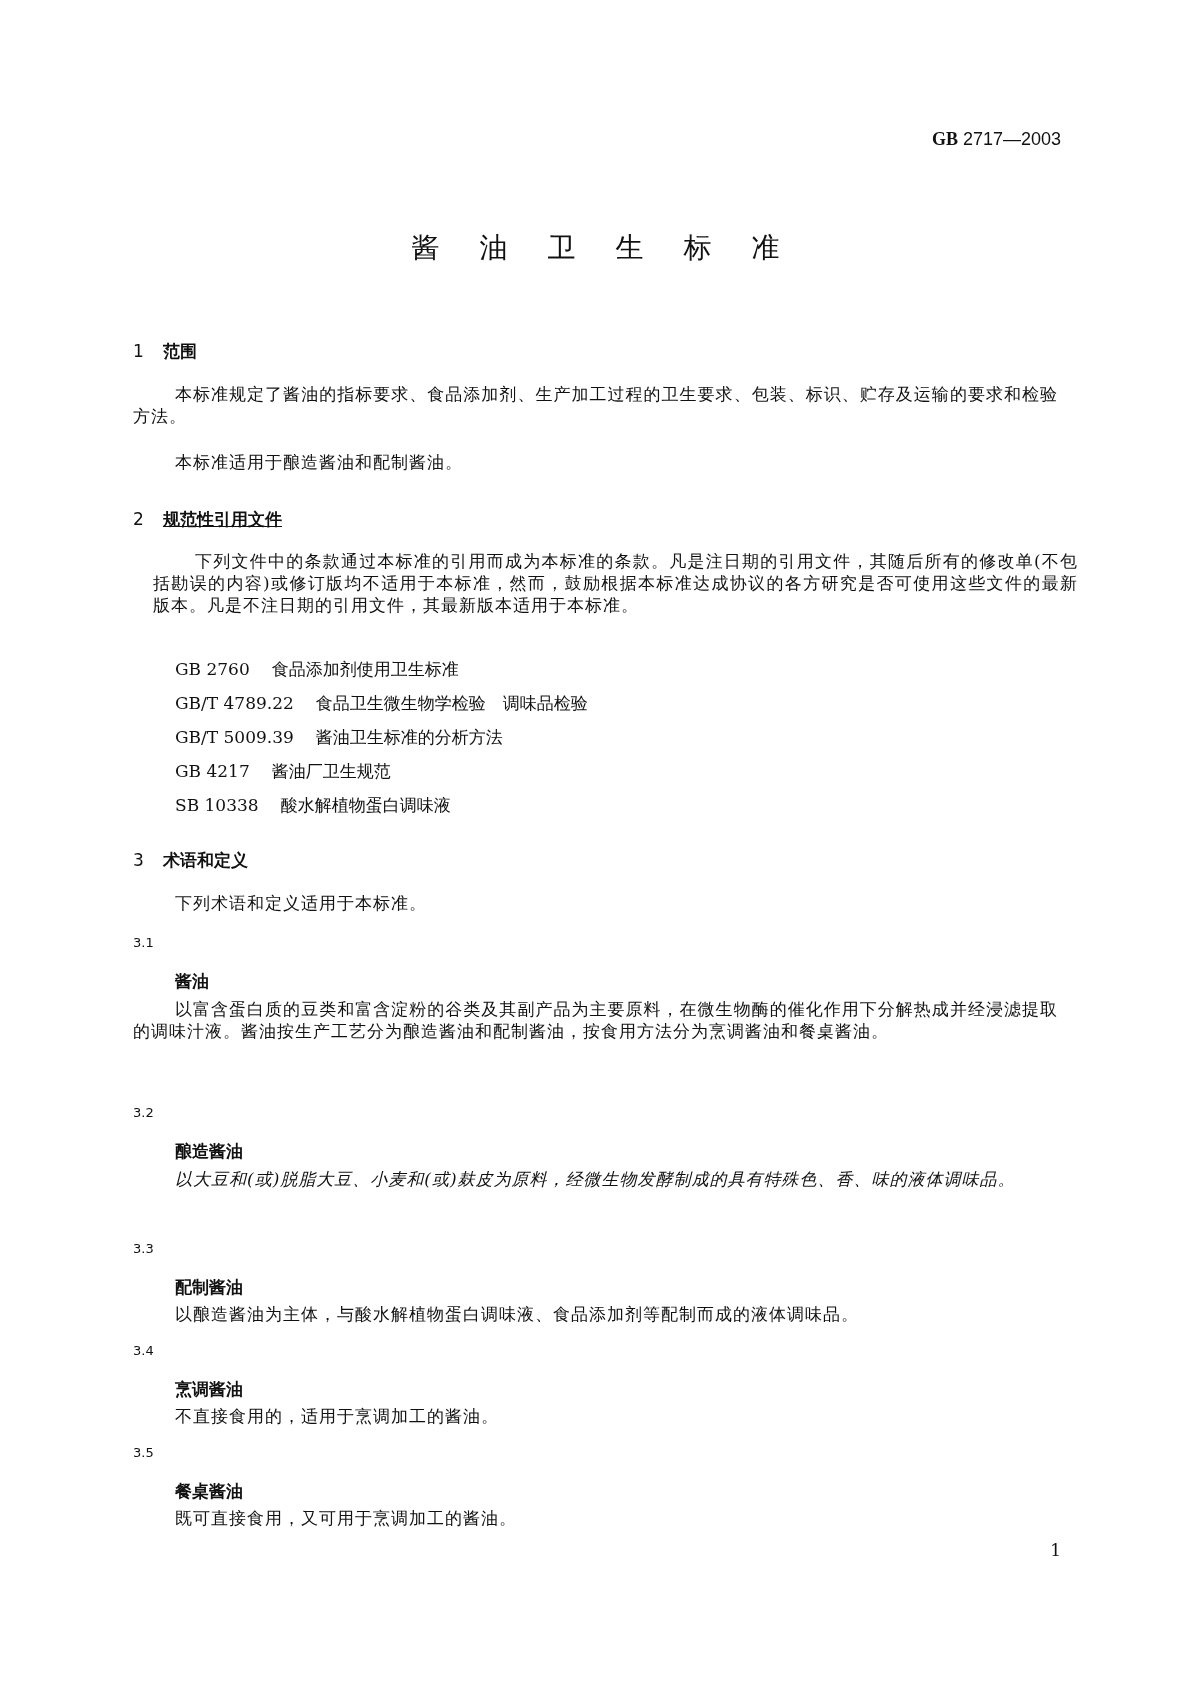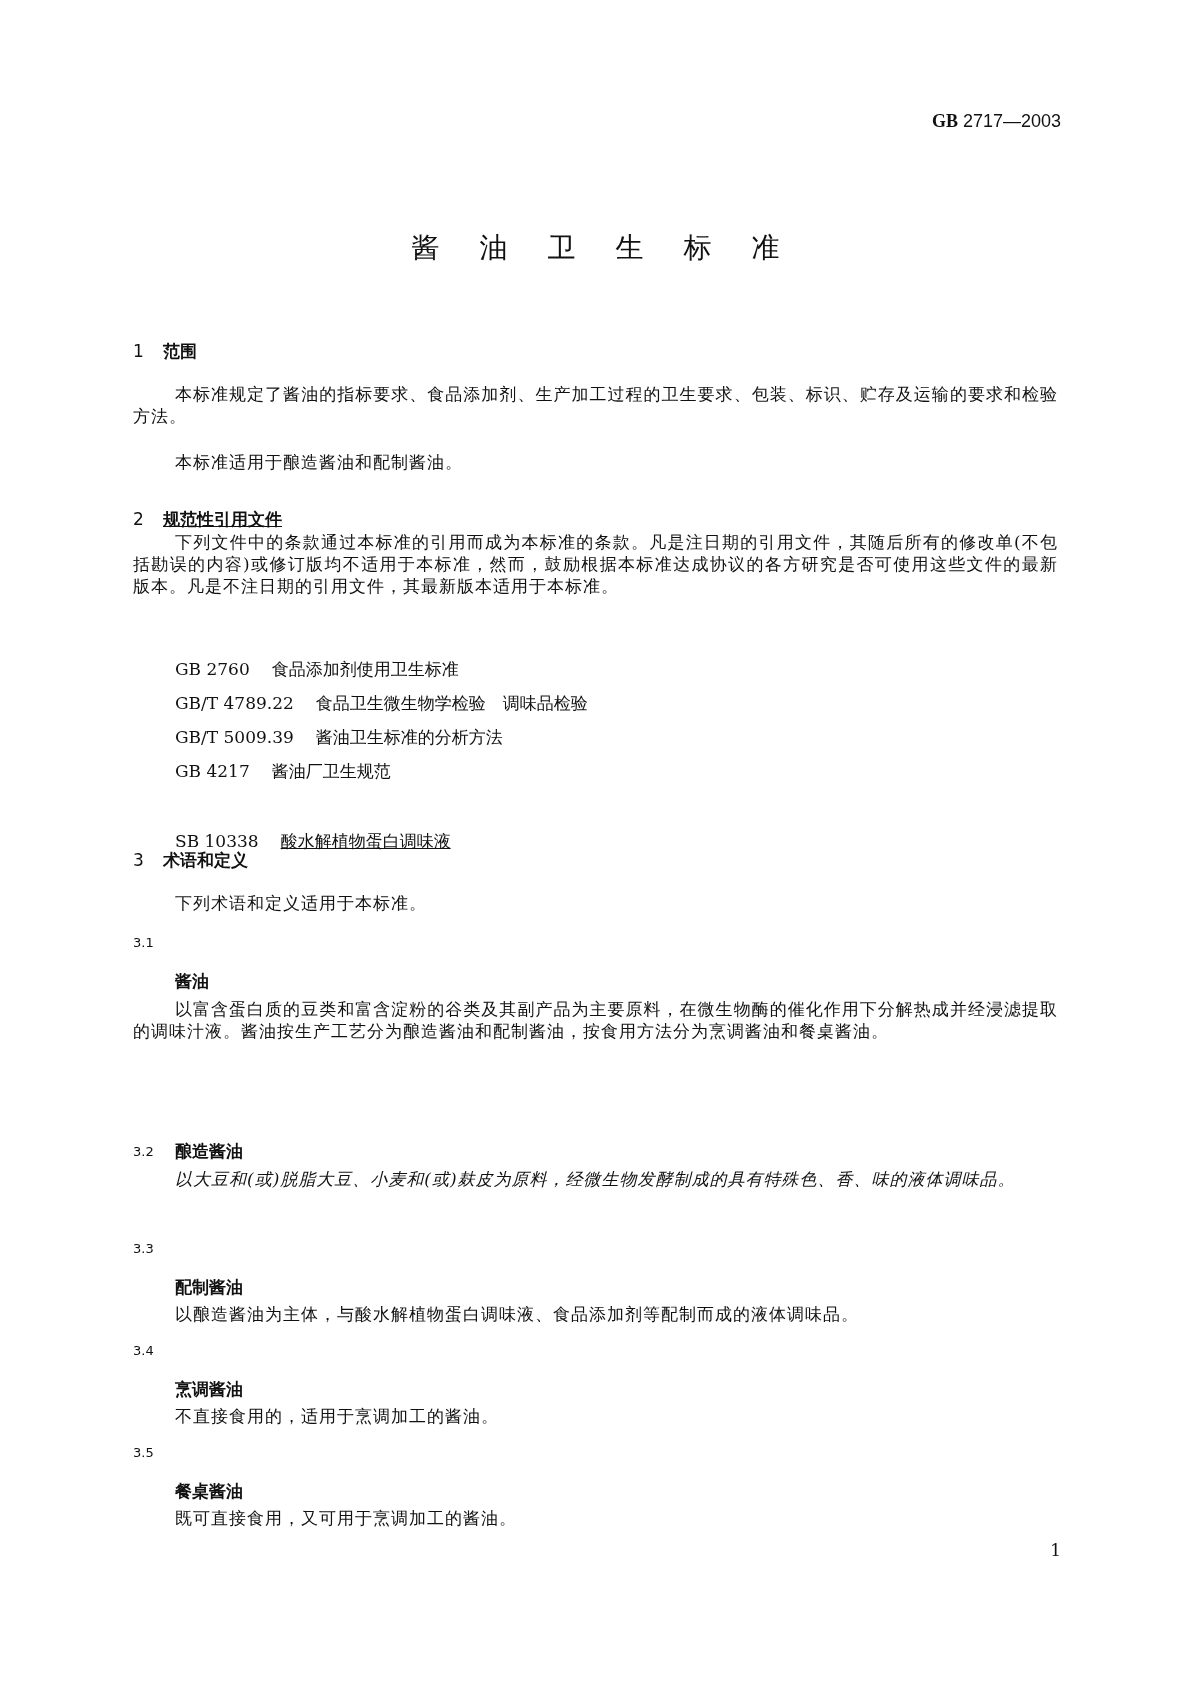--- a/index.html
+++ b/index.html
@@ -1,19 +1,19 @@
 <!DOCTYPE html>
 <html><head>
 <meta charset="utf-8">
 <style>
   html, body { margin: 0; padding: 0; background: #ffffff; }
   body { width: 1191px; height: 1684px; position: relative; overflow: hidden;
          font-family: "DejaVu Serif", "Liberation Serif", serif; color: #111; }
   .abs { position: absolute; white-space: nowrap; }
-  .doc-number { right: 130px; top: 111px; font-size: 18px; font-family: "Liberation Sans", sans-serif; }
+  .doc-number { right: 130px; top: 129px; font-size: 18px; font-family: "Liberation Sans", sans-serif; }
   .doc-number b { font-family: "Liberation Serif", serif; font-weight: bold; }
   .title { left: 0; width: 1191px; top: 229px; text-align: center; font-size: 28px;
            font-family: "DejaVu Sans", sans-serif; letter-spacing: 40px; padding-left: 40px; box-sizing: border-box; }
   .h1 { left: 133px; font-size: 17px; font-family: "DejaVu Sans", sans-serif; font-weight: bold; }
   .h1 .num { display: inline-block; width: 30px; font-weight: normal; }
   .para { position: absolute; left: 133px; width: 925px; font-size: 17px; line-height: 22px;
           text-indent: 42px; text-align: justify; text-align-last: left; letter-spacing: 1px; }
   .ref { left: 175px; font-size: 17px; }
   .ref .code { display: inline-block; margin-right: 22px; }
   .num-line { left: 133px; font-size: 13px; font-family: "DejaVu Sans", sans-serif; }
@@ -25,36 +25,36 @@
 
 <div class="abs doc-number"><b>GB</b> <span>2717—2003</span></div>
 
 <div class="abs title">酱油卫生标准</div>
 
 <div class="abs h1" style="top:340px;"><span class="num">1</span><span>范围</span></div>
 <div class="para" style="top:383px;">本标准规定了酱油的指标要求、食品添加剂、生产加工过程的卫生要求、包装、标识、贮存及运输的要求和检验方法。</div>
 <div class="para" style="top:451px;">本标准适用于酿造酱油和配制酱油。</div>
 
 <div class="abs h1" style="top:508px;text-decoration:underline;"><span class="num">2</span><span>规范性引用文件</span></div>
-<div class="para" style="top:531px;">下列文件中的条款通过本标准的引用而成为本标准的条款。凡是注日期的引用文件，其随后所有的修改单(不包括勘误的内容)或修订版均不适用于本标准，然而，鼓励根据本标准达成协议的各方研究是否可使用这些文件的最新版本。凡是不注日期的引用文件，其最新版本适用于本标准。</div>
+<div class="para" style="top:550px;margin-left:20px;">下列文件中的条款通过本标准的引用而成为本标准的条款。凡是注日期的引用文件，其随后所有的修改单(不包括勘误的内容)或修订版均不适用于本标准，然而，鼓励根据本标准达成协议的各方研究是否可使用这些文件的最新版本。凡是不注日期的引用文件，其最新版本适用于本标准。</div>
 
 <div class="abs ref" style="top:658px;"><span class="code">GB 2760</span><span>食品添加剂使用卫生标准</span></div>
 <div class="abs ref" style="top:692px;"><span class="code">GB/T 4789.22</span><span>食品卫生微生物学检验　调味品检验</span></div>
 <div class="abs ref" style="top:726px;"><span class="code">GB/T 5009.39</span><span>酱油卫生标准的分析方法</span></div>
 <div class="abs ref" style="top:760px;"><span class="code">GB 4217</span><span>酱油厂卫生规范</span></div>
-<div class="abs ref" style="top:830px;text-decoration:underline;"><span class="code">SB 10338</span><span>酸水解植物蛋白调味液</span></div>
+<div class="abs ref" style="top:794px;"><span class="code">SB 10338</span><span>酸水解植物蛋白调味液</span></div>
 
 <div class="abs h1" style="top:849px;"><span class="num">3</span><span>术语和定义</span></div>
 <div class="para" style="top:892px;">下列术语和定义适用于本标准。</div>
 
 <div class="abs num-line" style="top:935px;">3.1</div>
 <div class="abs term" style="top:970px;">酱油</div>
 <div class="para" style="top:998px;">以富含蛋白质的豆类和富含淀粉的谷类及其副产品为主要原料，在微生物酶的催化作用下分解热成并经浸滤提取的调味汁液。酱油按生产工艺分为酿造酱油和配制酱油，按食用方法分为烹调酱油和餐桌酱油。</div>
 
-<div class="abs num-line" style="top:1144px;">3.2</div>
+<div class="abs num-line" style="top:1105px;">3.2</div>
 <div class="abs term" style="top:1140px;">酿造酱油</div>
 <div class="para" style="top:1168px;font-style:italic;">以大豆和(或)脱脂大豆、小麦和(或)麸皮为原料，经微生物发酵制成的具有特殊色、香、味的液体调味品。</div>
 
 <div class="abs num-line" style="top:1241px;">3.3</div>
 <div class="abs term" style="top:1276px;">配制酱油</div>
 <div class="para" style="top:1303px;">以酿造酱油为主体，与酸水解植物蛋白调味液、食品添加剂等配制而成的液体调味品。</div>
 
 <div class="abs num-line" style="top:1343px;">3.4</div>
 <div class="abs term" style="top:1378px;">烹调酱油</div>
 <div class="para" style="top:1405px;">不直接食用的，适用于烹调加工的酱油。</div>

